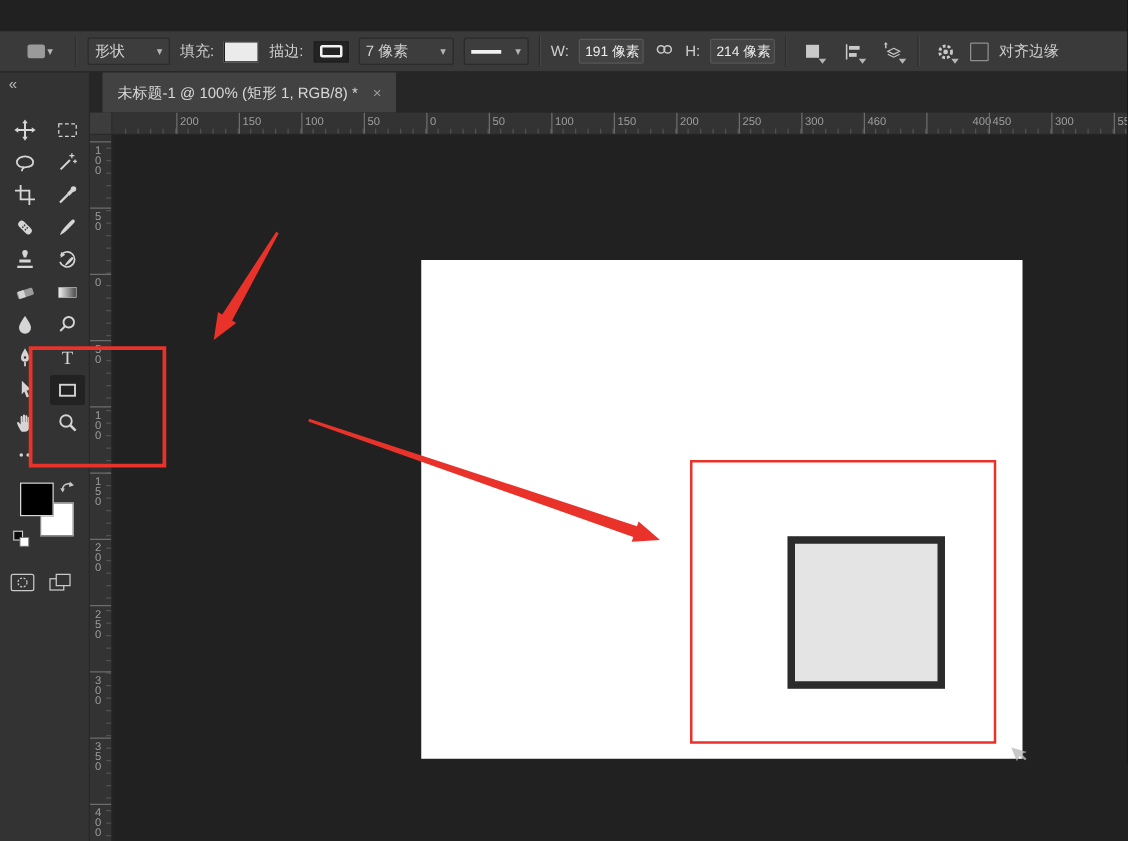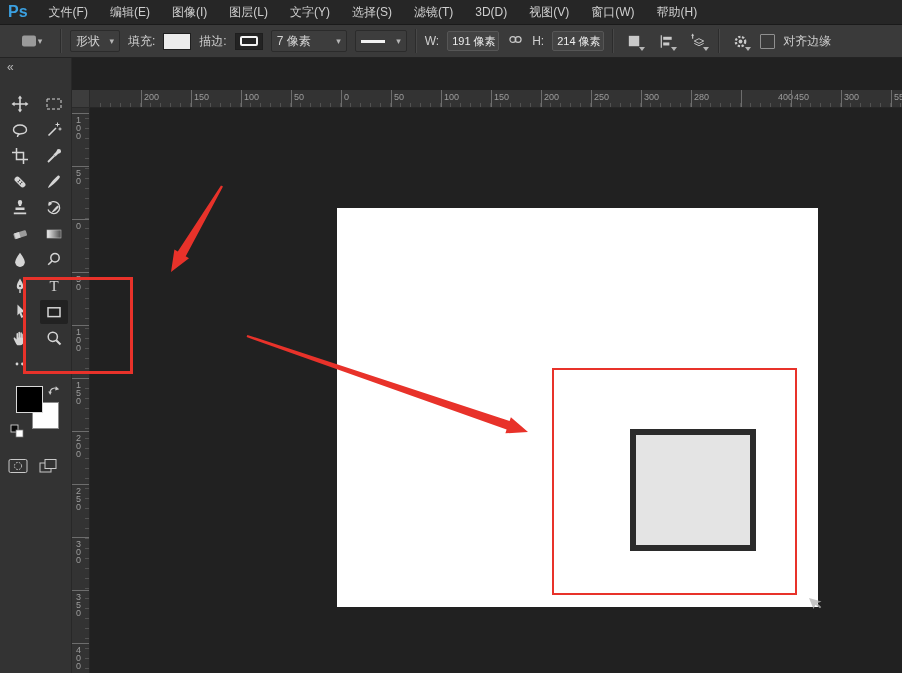--- a/index.html
+++ b/index.html
@@ -70,46 +70,30 @@
   
   .redbox{position:absolute;box-sizing:border-box;z-index:40;}
   #overlay{position:absolute;left:0;top:0;z-index:50;pointer-events:none;}
   #cursor{position:absolute;z-index:55;pointer-events:none;}
 </style>
 </head>
 <body>
 
 <div class="app">
 
-  <header class="menubar">
-    <span class="pslogo">Ps</span>
-    <nav id="menu-items" style="display:flex;">
-        <span class="menu-item">文件(F)</span>
-        <span class="menu-item">编辑(E)</span>
-        <span class="menu-item">图像(I)</span>
-        <span class="menu-item">图层(L)</span>
-        <span class="menu-item">文字(Y)</span>
-        <span class="menu-item">选择(S)</span>
-        <span class="menu-item">滤镜(T)</span>
-        <span class="menu-item">3D(D)</span>
-        <span class="menu-item">视图(V)</span>
-        <span class="menu-item">窗口(W)</span>
-        <span class="menu-item">帮助(H)</span>
-      </nav>
-  </header>
 
   <div class="optionsbar">
     <div class="opt-icon" style="width:42px;">
       <svg viewBox="0 0 18 18" width="18" height="18">
           <rect x="2" y="3.5" width="14" height="11" rx="2" fill="#9a9a9a"></rect>
         </svg>
       <span class="chev">▾</span>
     </div>
     <div class="sep"></div>
-    <div class="combo" style="width:50px;justify-content:space-between;">
+    <div class="combo" style="width:66px;justify-content:space-between;">
       <span>形状</span>
       <span class="chev">▾</span>
     </div>
     <span class="optlabel">填充:</span>
     <div class="swatch-fill" id="fill-swatch" style="background: rgb(235, 235, 235);"></div>
     <span class="optlabel">描边:</span>
     <div class="swatch-stroke">
         <i></i>
       </div>
     <div class="combo" style="width:76px;justify-content:space-between;">
@@ -331,20 +315,26 @@
         </svg>
     </div>
     <div class="tbbtn" style="left:38px;top:400px;">
       <svg viewBox="0 0 20 16" width="20" height="16">
           <rect x="2" y="5" width="11" height="9" fill="none" stroke="#c9c9c9"></rect>
           <rect x="7" y="1.5" width="11" height="9" fill="#333" stroke="#c9c9c9"></rect>
         </svg>
     </div>
   </div>
 
+  <div class="tabbar">
+    <div class="tab">
+      <span>未标题-1 @ 100% (矩形 1, RGB/8) *</span>
+      <span class="close">×</span>
+    </div>
+  </div>
 
   <div class="corner-box"></div>
   <div class="hruler" id="hruler">
       <i class="tmin" style="left: 10px;"></i>
       <i class="tmin" style="left: 20px;"></i>
       <i class="tmin" style="left: 30px;"></i>
       <i class="tmin" style="left: 40px;"></i>
       <i class="tmin" style="left: 50px;"></i>
       <i class="tmin" style="left: 60px;"></i>
       <i class="tmin" style="left: 70px;"></i>
@@ -438,21 +428,21 @@
       <span class="rlab" style="left: 354px;">100</span>
       <i class="tmaj" style="left: 401px;"></i>
       <span class="rlab" style="left: 404px;">150</span>
       <i class="tmaj" style="left: 451px;"></i>
       <span class="rlab" style="left: 454px;">200</span>
       <i class="tmaj" style="left: 501px;"></i>
       <span class="rlab" style="left: 504px;">250</span>
       <i class="tmaj" style="left: 551px;"></i>
       <span class="rlab" style="left: 554px;">300</span>
       <i class="tmaj" style="left: 601px;"></i>
-      <span class="rlab" style="left: 604px;">280</span>
+      <span class="rlab" style="left: 604px;">460</span>
       <i class="tmaj" style="left: 651px;"></i>
       <span class="rlab" style="left: 688px;">400</span>
       <i class="tmaj" style="left: 701px;"></i>
       <span class="rlab" style="left: 704px;">450</span>
       <i class="tmaj" style="left: 751px;"></i>
       <span class="rlab" style="left: 754px;">300</span>
       <i class="tmaj" style="left: 801px;"></i>
       <span class="rlab" style="left: 804px;">550</span>
     </div>
   <div class="vruler" id="vruler">

